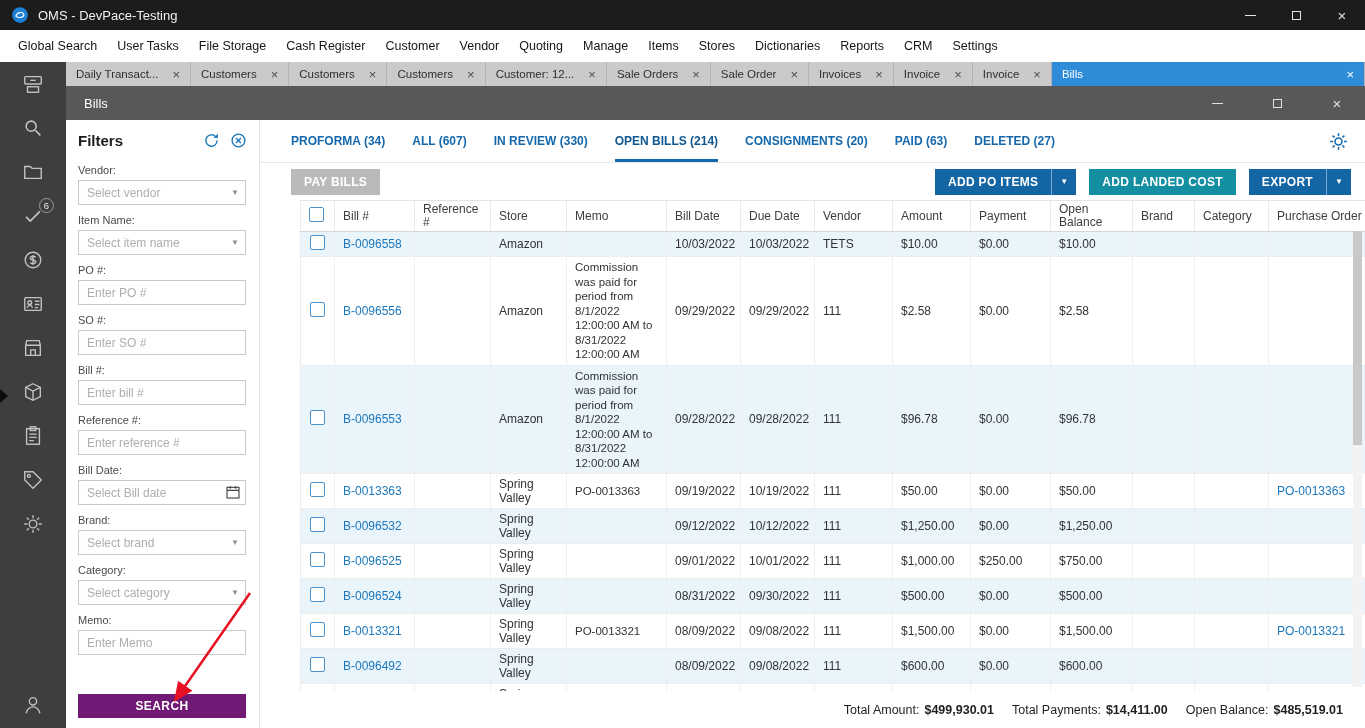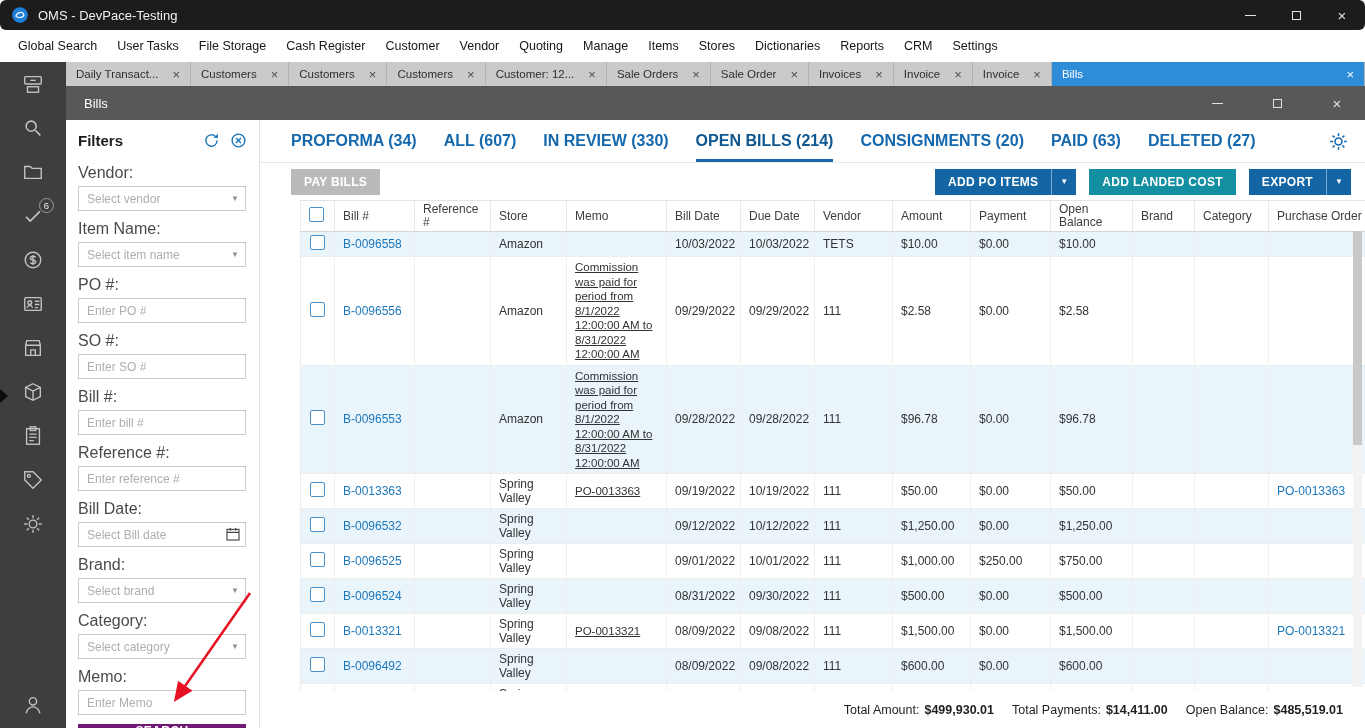--- a/index.html
+++ b/index.html
@@ -1,21 +1,21 @@
 <!DOCTYPE html>
 <html><head>
 <meta charset="utf-8">
 <style>
   * { margin:0; padding:0; box-sizing:border-box; }
   html,body { width:1365px; height:728px; overflow:hidden; background:#fff;
     font-family:"Liberation Sans", sans-serif; }
   .app { position:relative; width:1365px; height:728px; display:flex; flex-direction:column; }
 
   
-  .titlebar { height:30px; background:#1c1c1c; color:#efefef; display:flex; align-items:center; flex:0 0 30px;border-radius:6px; }
+  .titlebar { height:30px; background:#1c1c1c; color:#efefef; display:flex; align-items:center; flex:0 0 30px; }
   .logo { width:18px; height:18px; margin:0 9px 0 11px; }
   .title-text { font-size:13px; }
   .win-controls { margin-left:auto; display:flex; height:30px; }
   .win-btn { width:46px; display:flex; align-items:center; justify-content:center; color:#e3e3e3; font-size:15px; cursor:default; }
   .glyph-min { display:inline-block; width:11px; border-top:1px solid currentColor; }
   .glyph-restore { display:inline-block; width:9px; height:9px; border:1px solid currentColor; }
 
   
   .menubar { height:32px; background:#fff; display:flex; align-items:center; padding-left:8px; flex:0 0 32px; }
   .menu-item { padding:0 10px; font-size:12.5px; color:#161616; cursor:pointer; white-space:nowrap; }
@@ -51,39 +51,39 @@
   
   .content-row { flex:1; display:flex; min-height:0; background:#fff; }
 
   .filters-panel { width:194px; flex:0 0 194px; border-right:1px solid #e2e2e2; display:flex; flex-direction:column;
     padding:12px 12px 10px 12px; }
   .filters-head { display:flex; align-items:center; margin-bottom:15px; }
   .filters-title { font-size:15px; font-weight:700; color:#1d1d1d; }
   .filters-head .f-icons { margin-left:auto; display:flex; gap:10px; align-items:center; }
   .f-icons svg { width:17px; height:17px; display:block; cursor:pointer; }
   .filter-field { margin-bottom:9px; }
-  .filter-label { font-size:16px; color:#4a4a4a; margin-bottom:4px; }
+  .filter-label { font-size:11px; color:#4a4a4a; margin-bottom:4px; }
   .filter-input-wrap { position:relative; width:168px; }
   .filter-input { width:168px; height:25px; border:1px solid #c9c9c9; padding:0 28px 0 8px; font-size:12px;
     color:#333; font-family:"Liberation Sans", sans-serif; outline:none; background:#fff; }
   .filter-input::placeholder { color:#aeaeae; }
   .chev { display:none; position:absolute; right:7px; top:8px; font-size:8px; color:#8f8f8f; pointer-events:none; }
   .cal { display:none; position:absolute; right:5px; top:4px; pointer-events:none; }
   .filter-input-wrap[data-kind="select"] .chev { display:block; }
   .filter-input-wrap[data-kind="date"] .cal { display:block; }
   .search-btn { margin-top:auto; width:168px; height:24px; background:#701a75; color:#fff; border:none;
     font-weight:700; font-size:12px; letter-spacing:.4px; cursor:pointer; font-family:"Liberation Sans", sans-serif; }
 
   .grid-col { flex:1; display:flex; flex-direction:column; min-width:0; }
 
   
   .view-tabs-row { height:43px; flex:0 0 43px; display:flex; align-items:stretch; border-bottom:1px solid #e6e6e6;
     padding:0 16px 0 31px; }
   .view-tabs { display:flex; align-items:stretch; }
-  .vtab { display:flex; align-items:center; margin-right:27px; font-weight:700; font-size:16px; color:#1568ac;
+  .vtab { display:flex; align-items:center; margin-right:27px; font-weight:700; font-size:12px; color:#1568ac;
     border-bottom:3px solid transparent; padding-top:3px; cursor:pointer; white-space:nowrap; }
   .vtab.active { border-bottom-color:#1568ac; color:#10578f; }
   .gear-btn { margin-left:auto; align-self:center; cursor:pointer; }
   .gear-btn svg { width:21px; height:21px; display:block; }
 
   
   .toolbar { height:37px; flex:0 0 37px; display:flex; align-items:center; padding:0 14px 0 31px; }
   .btn { height:26px; padding:0 13px; border:none; color:#fff; font-weight:700; font-size:12px; letter-spacing:.3px;
     display:flex; align-items:center; cursor:pointer; font-family:"Liberation Sans", sans-serif; white-space:nowrap; }
   .btn-disabled { background:#bababa; cursor:default; }
@@ -95,21 +95,21 @@
 
   
   .table-wrap { flex:1; min-height:0; position:relative; overflow:hidden; padding-left:8px; }
   table.grid { border-collapse:collapse; table-layout:fixed; width:1082px; border-top:1px solid #e3e3e3; border-left:1px solid #ececec;margin-left:32px; }
   .grid th { font-weight:400; color:#3d3d3d; font-size:12px; text-align:left; padding:2px 8px; height:31px;
     border-bottom:1px solid #d6d6d6; border-right:1px solid #e9e9e9; background:#fff; line-height:13px; vertical-align:middle; }
   .grid td { font-size:12px; color:#333; padding:3px 8px; height:25px; border-bottom:1px solid #ededed;
     border-right:1px solid #efefef; vertical-align:middle; overflow:hidden; }
   .grid tbody tr:nth-child(odd) { background:#e9f4fb; }
   .link { color:#1c78bd; cursor:pointer; }
-  td.memo-cell { font-size:11.5px; line-height:14.5px;text-decoration:underline; }
+  td.memo-cell { font-size:11.5px; line-height:14.5px; }
   .checkbox { width:15px; height:15px; border:1px solid #4a90c9; border-radius:2px; background:#fff; display:inline-block; cursor:pointer; }
   .cb-cell { text-align:center; }
 
   .vscroll { position:absolute; right:3px; top:31px; bottom:4px; width:9px; background:#f3f3f3; }
   .vscroll-thumb { position:absolute; top:0; left:0; width:9px; height:214px; background:#c8c8c8; cursor:pointer; }
 
   
   .statusbar { height:37px; flex:0 0 37px; display:flex; align-items:center; justify-content:flex-end;
     padding-right:22px; font-size:12.5px; color:#1f1f1f; background:#fff; }
   .sb-label { margin-right:5px; }

